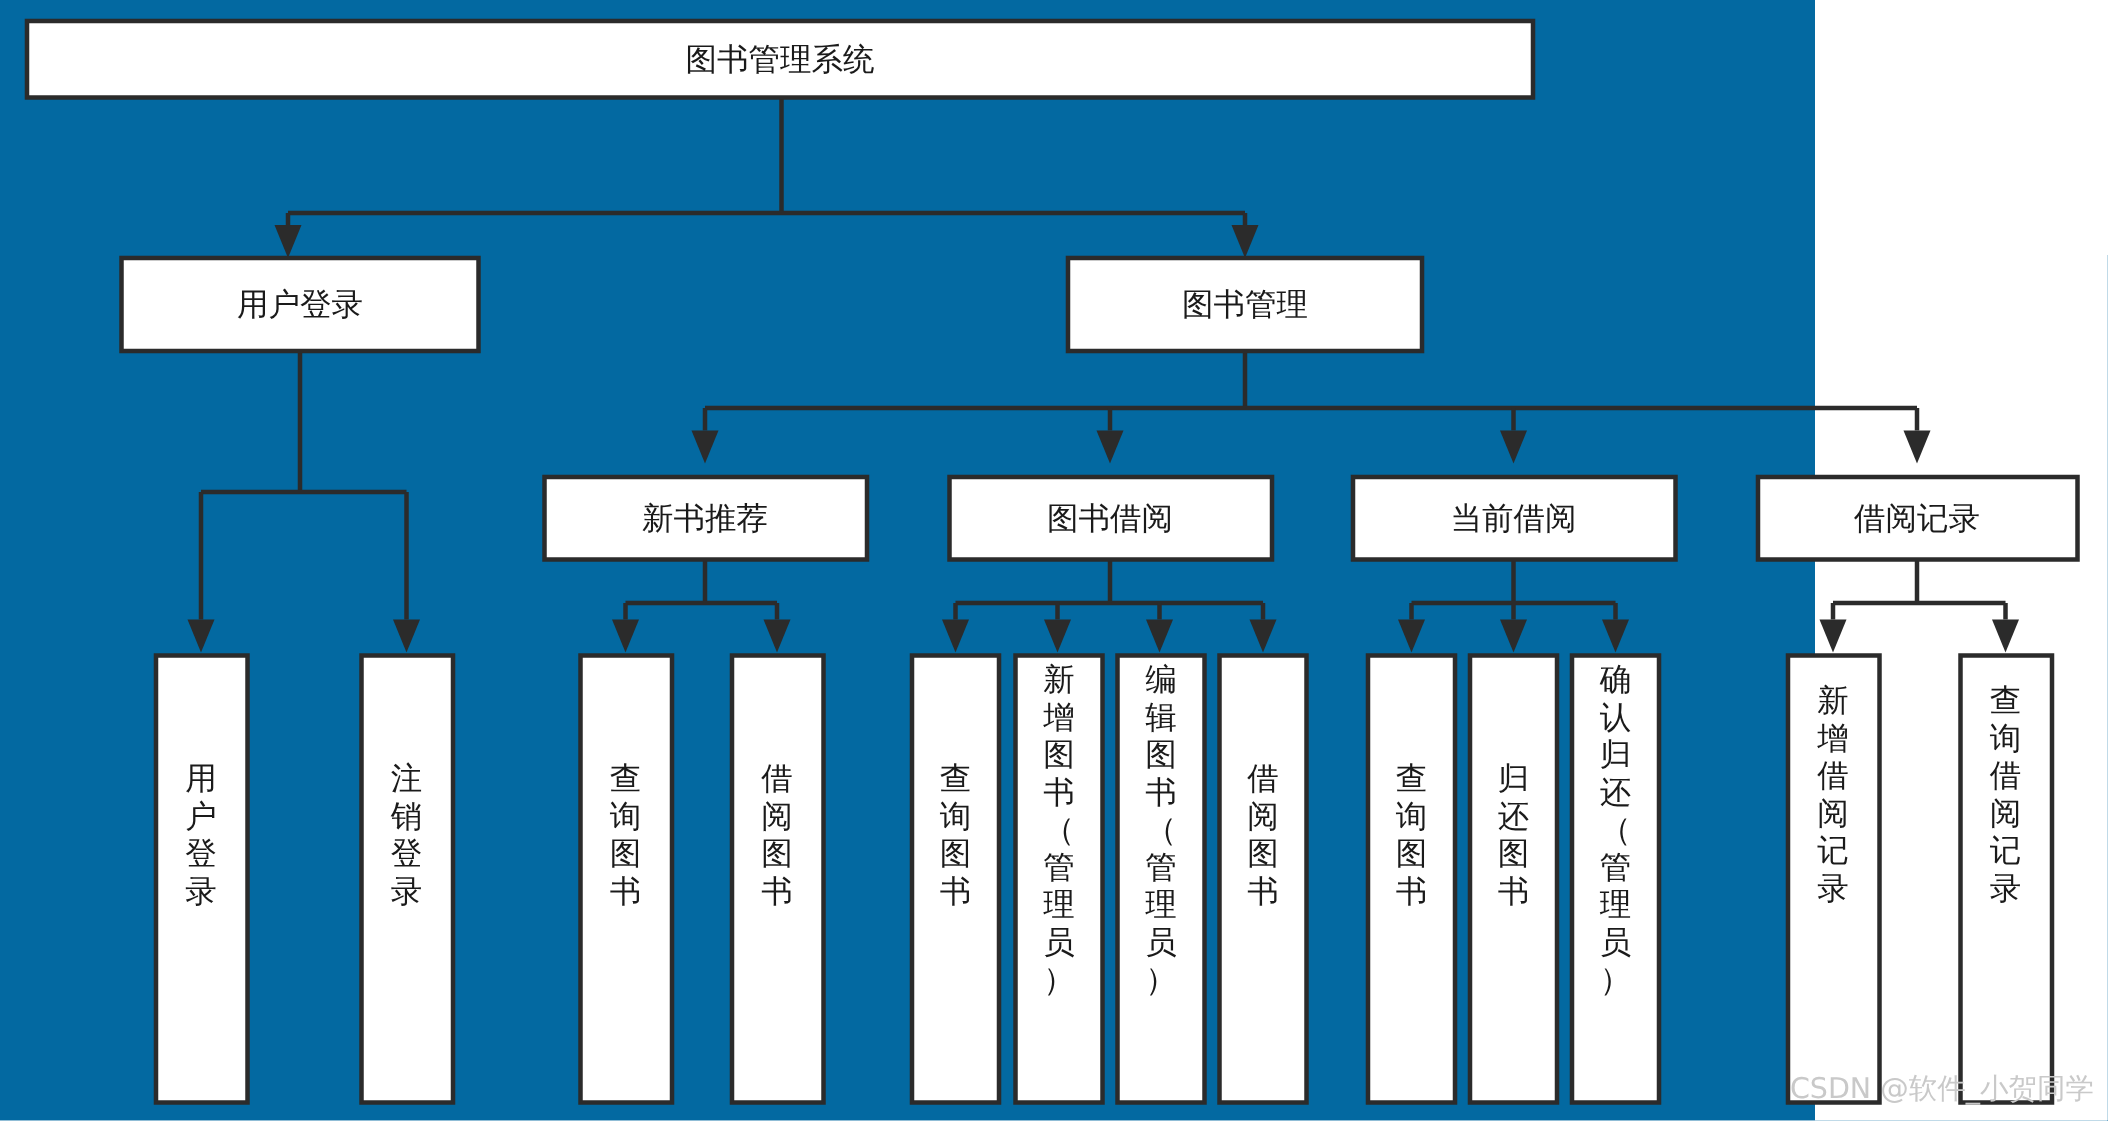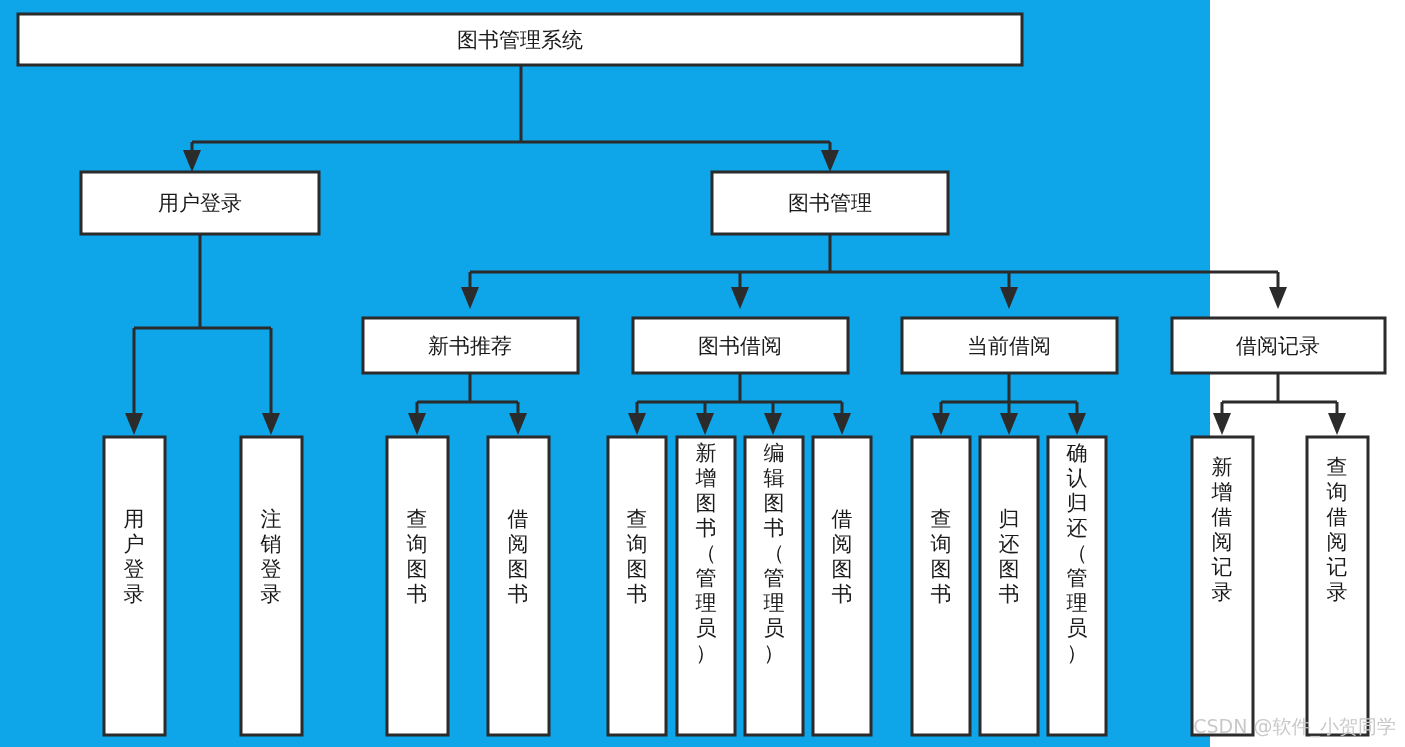--- a/index.html
+++ b/index.html
@@ -11,21 +11,21 @@
   body {
     width: 1405px;
     height: 747px;
     overflow: hidden;
     font-family: "DejaVu Sans", "Liberation Sans", sans-serif;
   }
   #diagram-root {
     position: relative;
     width: 1210px;
     height: 747px;
-    background: #0ea5e9;
+    background: #0369a1;
   }
   svg.diagram-canvas {
     display: block;
     width: 1405px;
     height: 747px;
   }
   .node-box {
     fill: #ffffff;
     stroke: #2b2b2b;
     stroke-width: 3;

